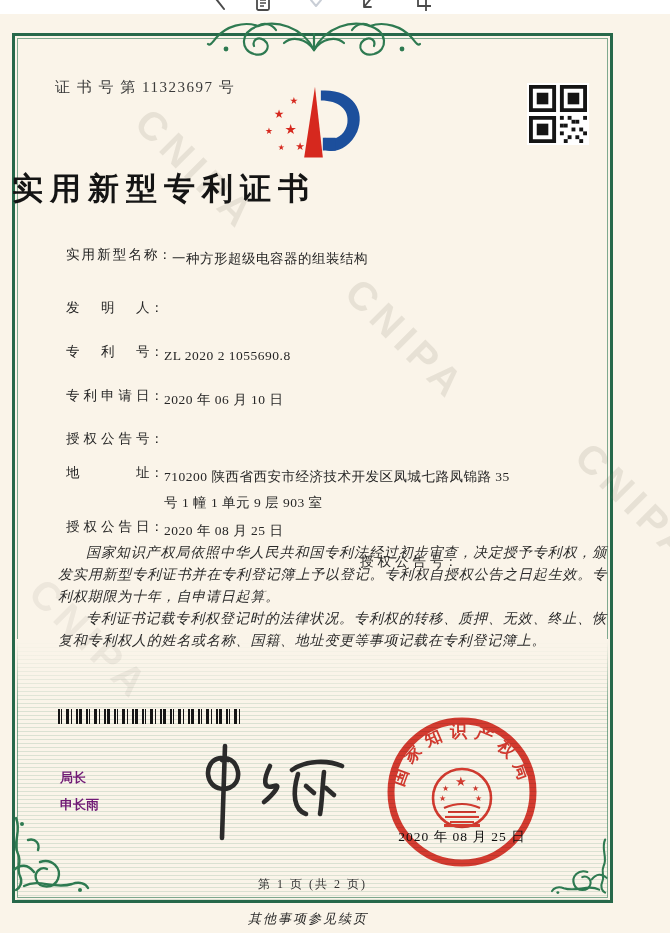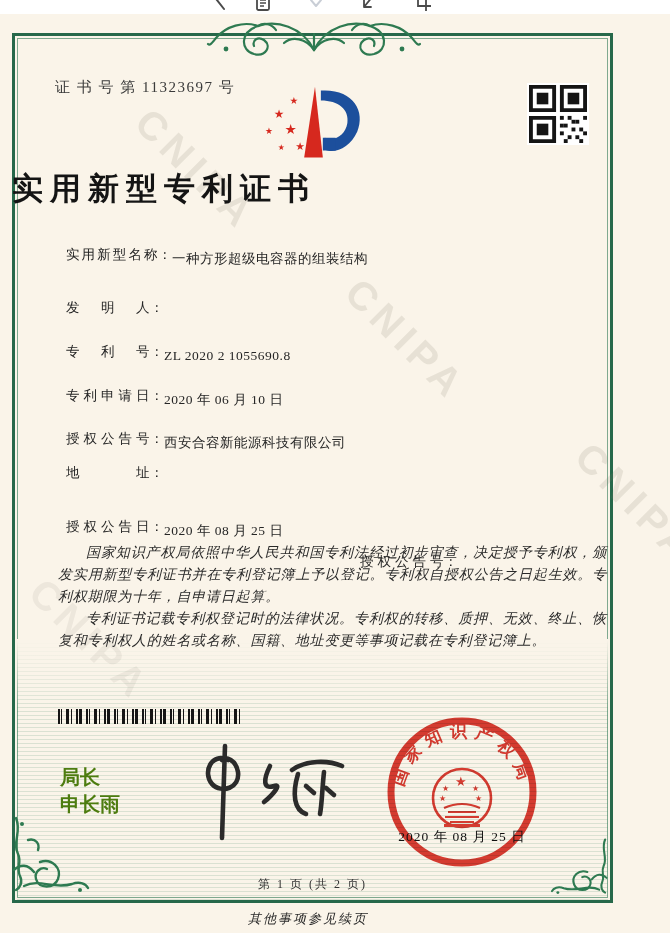--- a/index.html
+++ b/index.html
@@ -54,21 +54,21 @@
     background:repeating-linear-gradient(90deg,
       #151515 0 2px, transparent 2px 3px,
       #151515 3px 4px, transparent 4px 8px,
       #151515 8px 11px, transparent 11px 13px,
       #151515 13px 14px, transparent 14px 18px,
       #151515 18px 20px, transparent 20px 21px,
       #151515 21px 24px, transparent 24px 28px);
   }
 
   .signer { position:absolute; left:60px; top:750px; font-family:Liberation Sans, sans-serif;
-            font-size:20px; font-weight:700; color:#4d7c0f; line-height:27px; }
+            font-size:13px; font-weight:700; color:#701a75; line-height:27px; }
   .signature { position:absolute; left:192px; top:722px; width:165px; height:112px; }
 
   .seal { position:absolute; left:384px; top:700px; width:156px; height:156px; mix-blend-mode:multiply; }
   .seal-date { position:absolute; left:380px; top:814px; width:164px; text-align:center;
                font-size:13.5px; color:#111; letter-spacing:1px; z-index:6; }
 
   .pagenum { position:absolute; left:12px; top:862px; width:601px; text-align:center;
              font-size:12px; color:#333; letter-spacing:2px; }
   .note { position:absolute; left:248px; top:896px; font-size:13px; font-style:italic;
           color:#2a2a2a; letter-spacing:2px; }
@@ -231,25 +231,25 @@
         <span class="fvalue">ZL 2020 2 1055690.8</span>
       </div>
       <div class="frow" style="top:141px">
         <span class="flabel">专利申请日</span>
           <span class="fcolon">：</span>
         <span class="fvalue">2020 年 06 月 10 日</span>
       </div>
       <div class="frow" style="top:184px">
         <span class="flabel">授权公告号</span>
           <span class="fcolon">：</span>
-        <span class="fvalue">西安合容新能源科技有限公司</span>
       </div>
       <div class="frow" style="top:218px">
         <span class="flabel">地址</span>
           <span class="fcolon">：</span>
+        <span class="fvalue addr-value">710200 陕西省西安市经济技术开发区凤城七路凤锦路 35 号 1 幢 1 单元 9 层 903 室</span>
       </div>
       <div class="frow" style="top:272px">
         <span class="flabel">授权公告日</span>
           <span class="fcolon">：</span>
         <span class="fvalue">2020 年 08 月 25 日</span>
         <span class="grant2">
           <span class="flabel">授权公告号</span>
             <span class="fcolon">：</span>
         </span>
       </div>

